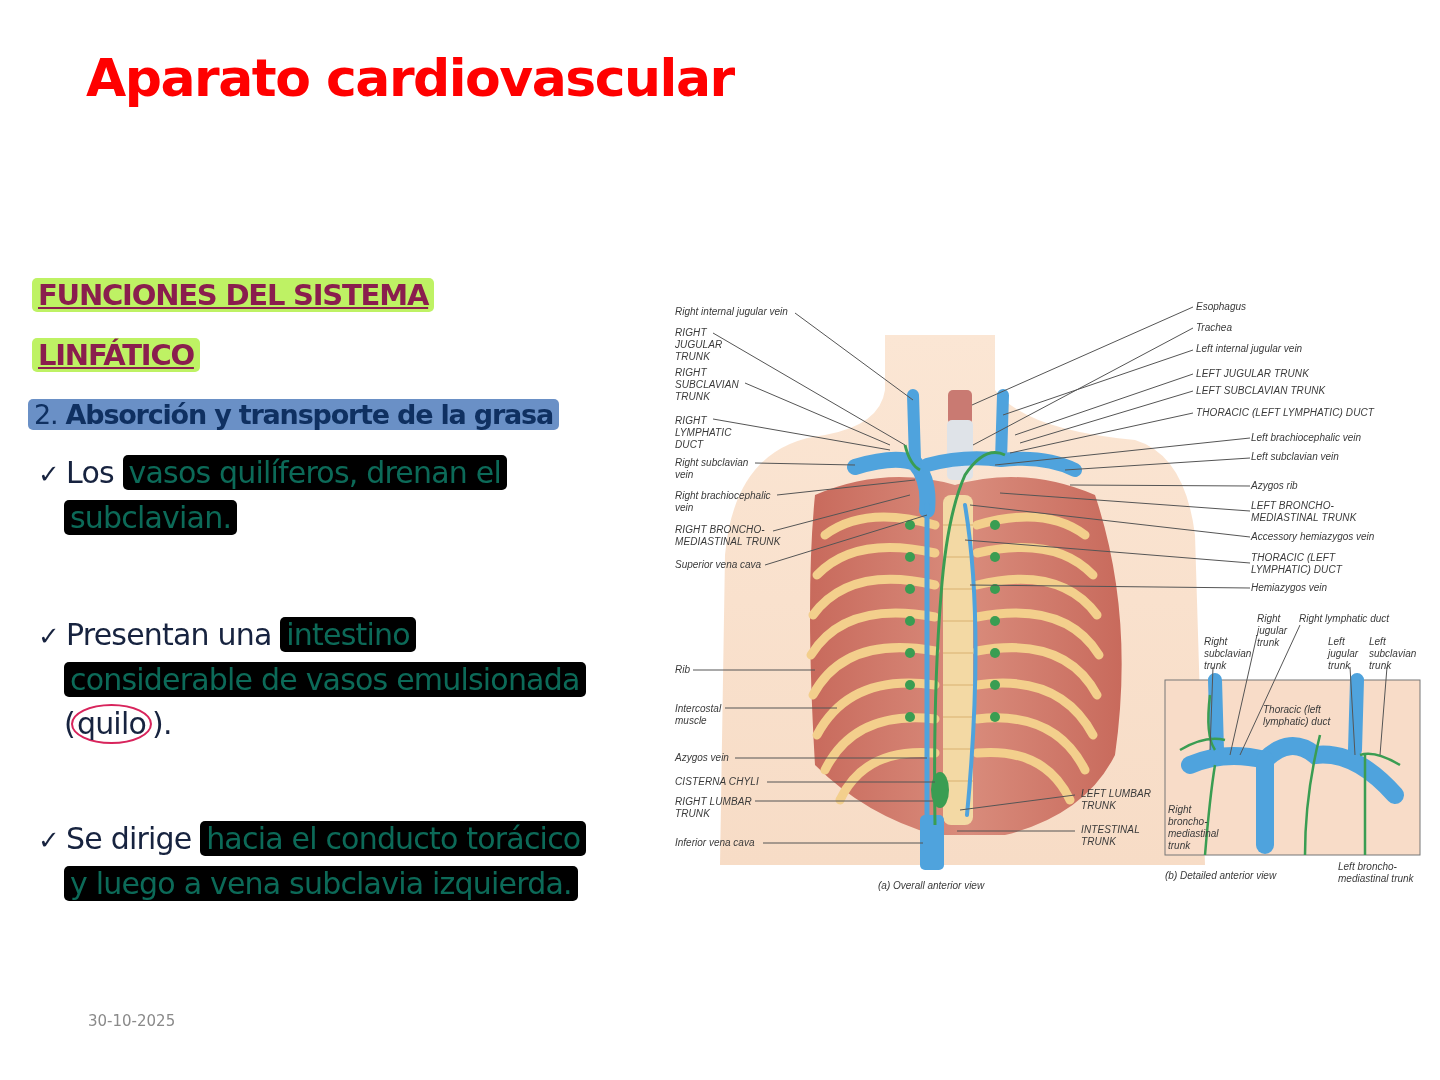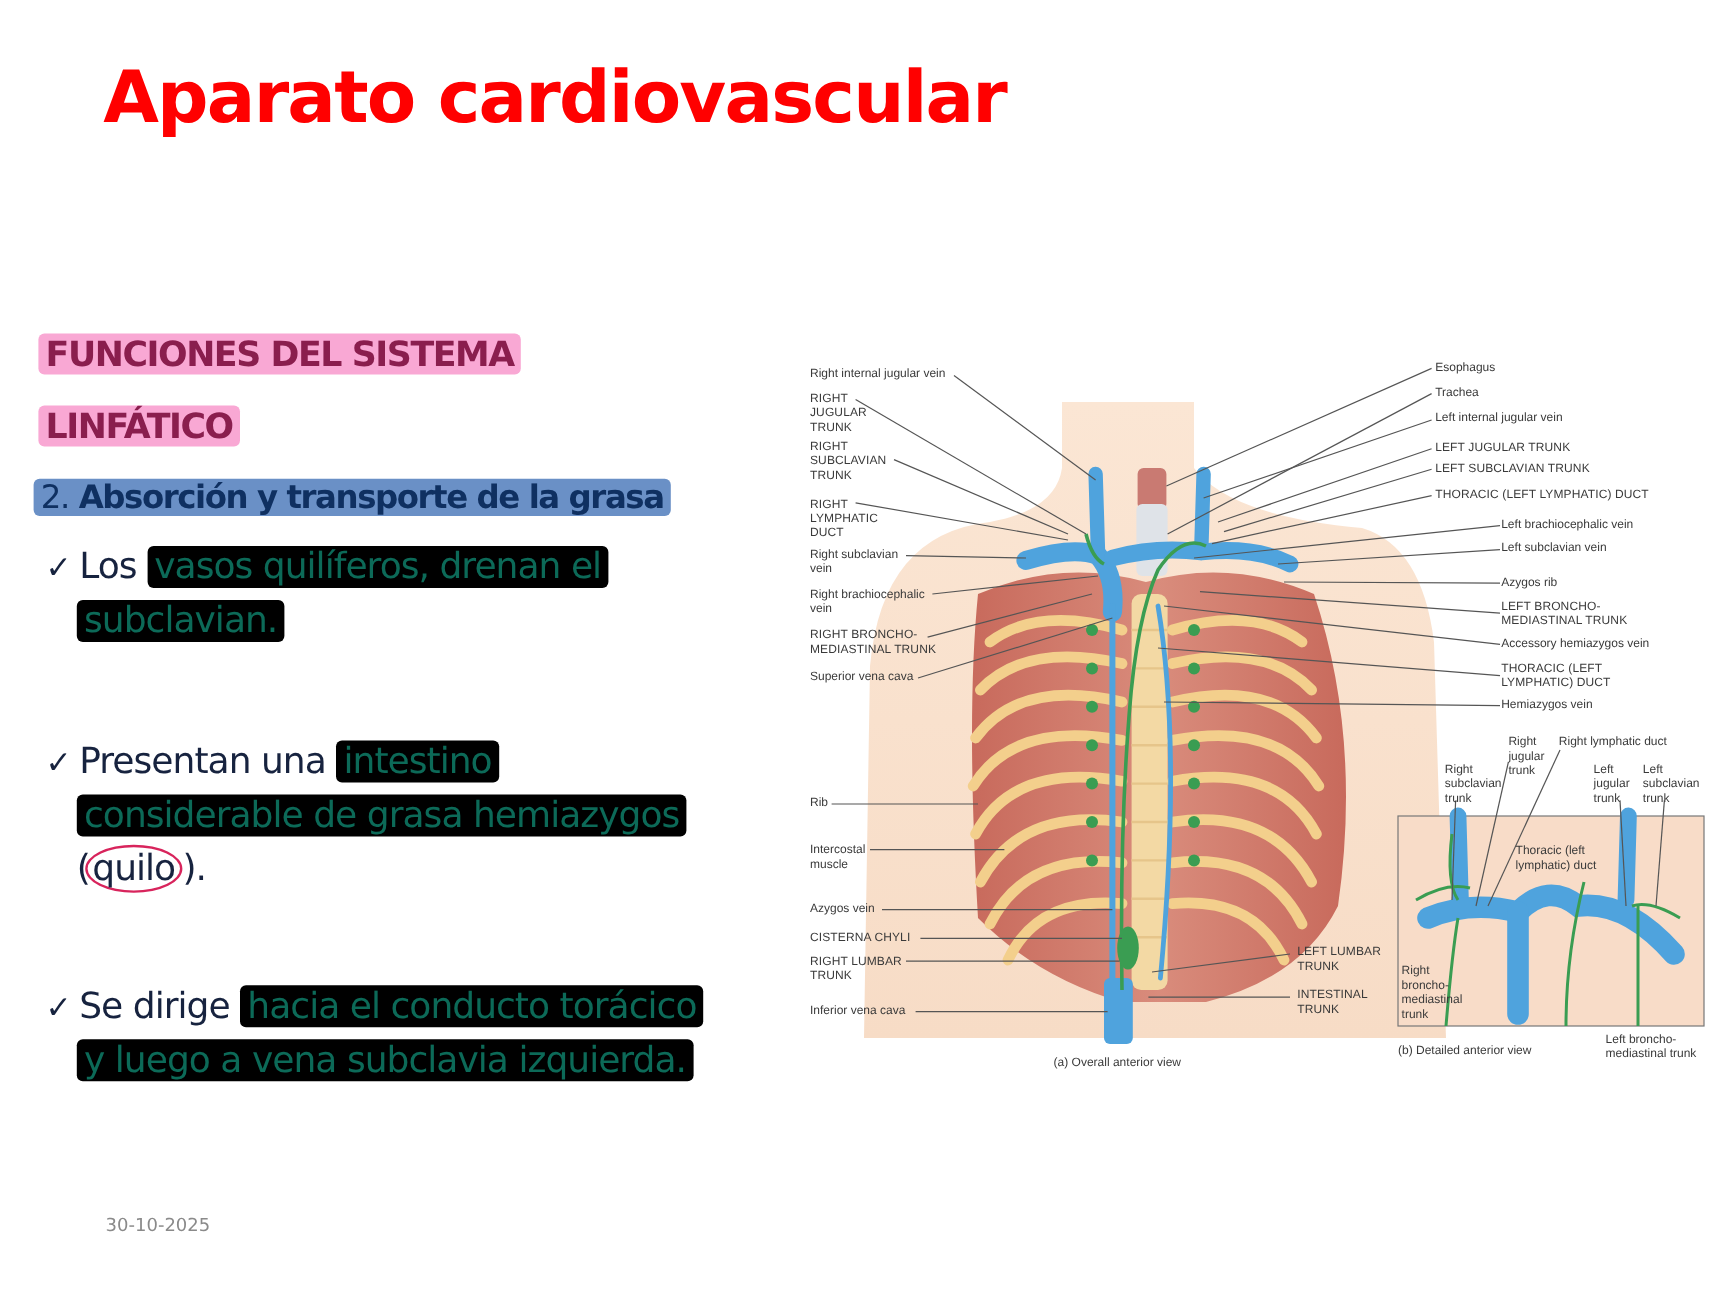--- a/index.html
+++ b/index.html
@@ -2,26 +2,26 @@
 <html><head>
 <meta charset="utf-8">
 <style>
   * { box-sizing: border-box; margin: 0; padding: 0; }
   html, body { width: 1440px; height: 1080px; background: #ffffff; overflow: hidden; }
   body { position: relative; font-family: "Liberation Sans", sans-serif; }
 
   .slide-title {
     position: absolute; left: 86px; top: 52px;
     font-family: "DejaVu Sans", sans-serif; font-weight: bold;
-    font-size: 60px; color: #ff0000; letter-spacing: -1.5px; line-height: 1;
+    font-size: 52px; color: #ff0000; letter-spacing: -1.5px; line-height: 1;
   }
 
   .left-col { position: absolute; left: 28px; top: 276px; width: 640px; font-family: "DejaVu Sans", sans-serif; }
   .hl { border-radius: 5px; padding: 0 6px; -webkit-box-decoration-break: clone; box-decoration-break: clone; }
-  .hl-pink { background: #f9a8d4; color: #8a1e4e; }
+  .hl-pink { background: #bef264; color: #8a1e4e; text-decoration: underline; }
   .hl-blue { background: #6a90c6; color: #0f3061; }
   .hl-green { background: #000000; color: #0c6a58; }
 
   .section-head { font-weight: bold; font-size: 29px; letter-spacing: -1.2px; line-height: 34px; position: absolute; left: 4px; white-space: nowrap; }
   .head1 { top: 2px; }
   .head2 { top: 62px; }
   .head3 { top: 122px; font-size: 27px; left: 0; }
   .head3 .num { font-weight: normal; }
 
   .bullets { position: absolute; left: 10px; top: 175px; width: 630px; }
@@ -30,21 +30,21 @@
   .bullet .line2 { display: block; padding-left: 26px; }
   .b1 { top: 0; }
   .b2 { top: 162px; }
   .b3 { top: 366px; }
   .circled { display: inline-block; border: 2.5px solid #d8245c; border-radius: 50%; padding: 0 4px; line-height: 36px; margin-left: -4px; }
 
   .footer-date { position: absolute; left: 88px; top: 1012px; font-size: 15px; color: #8a8a8a; font-family: "DejaVu Sans", sans-serif; }
 
   .figure { position: absolute; left: 665px; top: 295px; width: 770px; height: 605px; }
   .figure svg { position: absolute; left: 0; top: 0; }
-  .lbl { position: absolute; font-size: 10px; line-height: 12px; color: #3a3a3a; font-family: "Liberation Sans", sans-serif; white-space: nowrap; }
+  .lbl { position: absolute; font-size: 10px; line-height: 12px; color: #3a3a3a; font-family: "Liberation Sans", sans-serif; white-space: nowrap; font-style: italic; }
   .lbl.caps { letter-spacing: 0.1px; }
 </style>
 </head>
 <body>
 
 <div class="slide-title">Aparato cardiovascular</div>
 
 <div class="left-col">
   <div class="section-head head1">
     <span class="hl hl-pink">FUNCIONES DEL SISTEMA</span>
@@ -59,21 +59,21 @@
   <div class="bullets">
     <div class="bullet b1">
       <span class="check">✓</span><span>Los</span>
       <span class="hl hl-green">vasos quilíferos, drenan el</span>
       <span class="line2"><span class="hl hl-green">subclavian.</span></span>
     </div>
 
     <div class="bullet b2">
       <span class="check">✓</span><span>Presentan una</span>
       <span class="hl hl-green">intestino</span>
-      <span class="line2"><span class="hl hl-green">considerable de grasa hemiazygos</span></span>
+      <span class="line2"><span class="hl hl-green">considerable de vasos emulsionada</span></span>
       <span class="line2"><span>(</span><span class="circled">quilo</span><span>).</span></span>
     </div>
 
     <div class="bullet b3">
       <span class="check">✓</span><span>Se dirige</span>
       <span class="hl hl-green">hacia el conducto torácico</span>
       <span class="line2"><span class="hl hl-green">y luego a vena subclavia izquierda.</span></span>
     </div>
   </div>
 </div>

